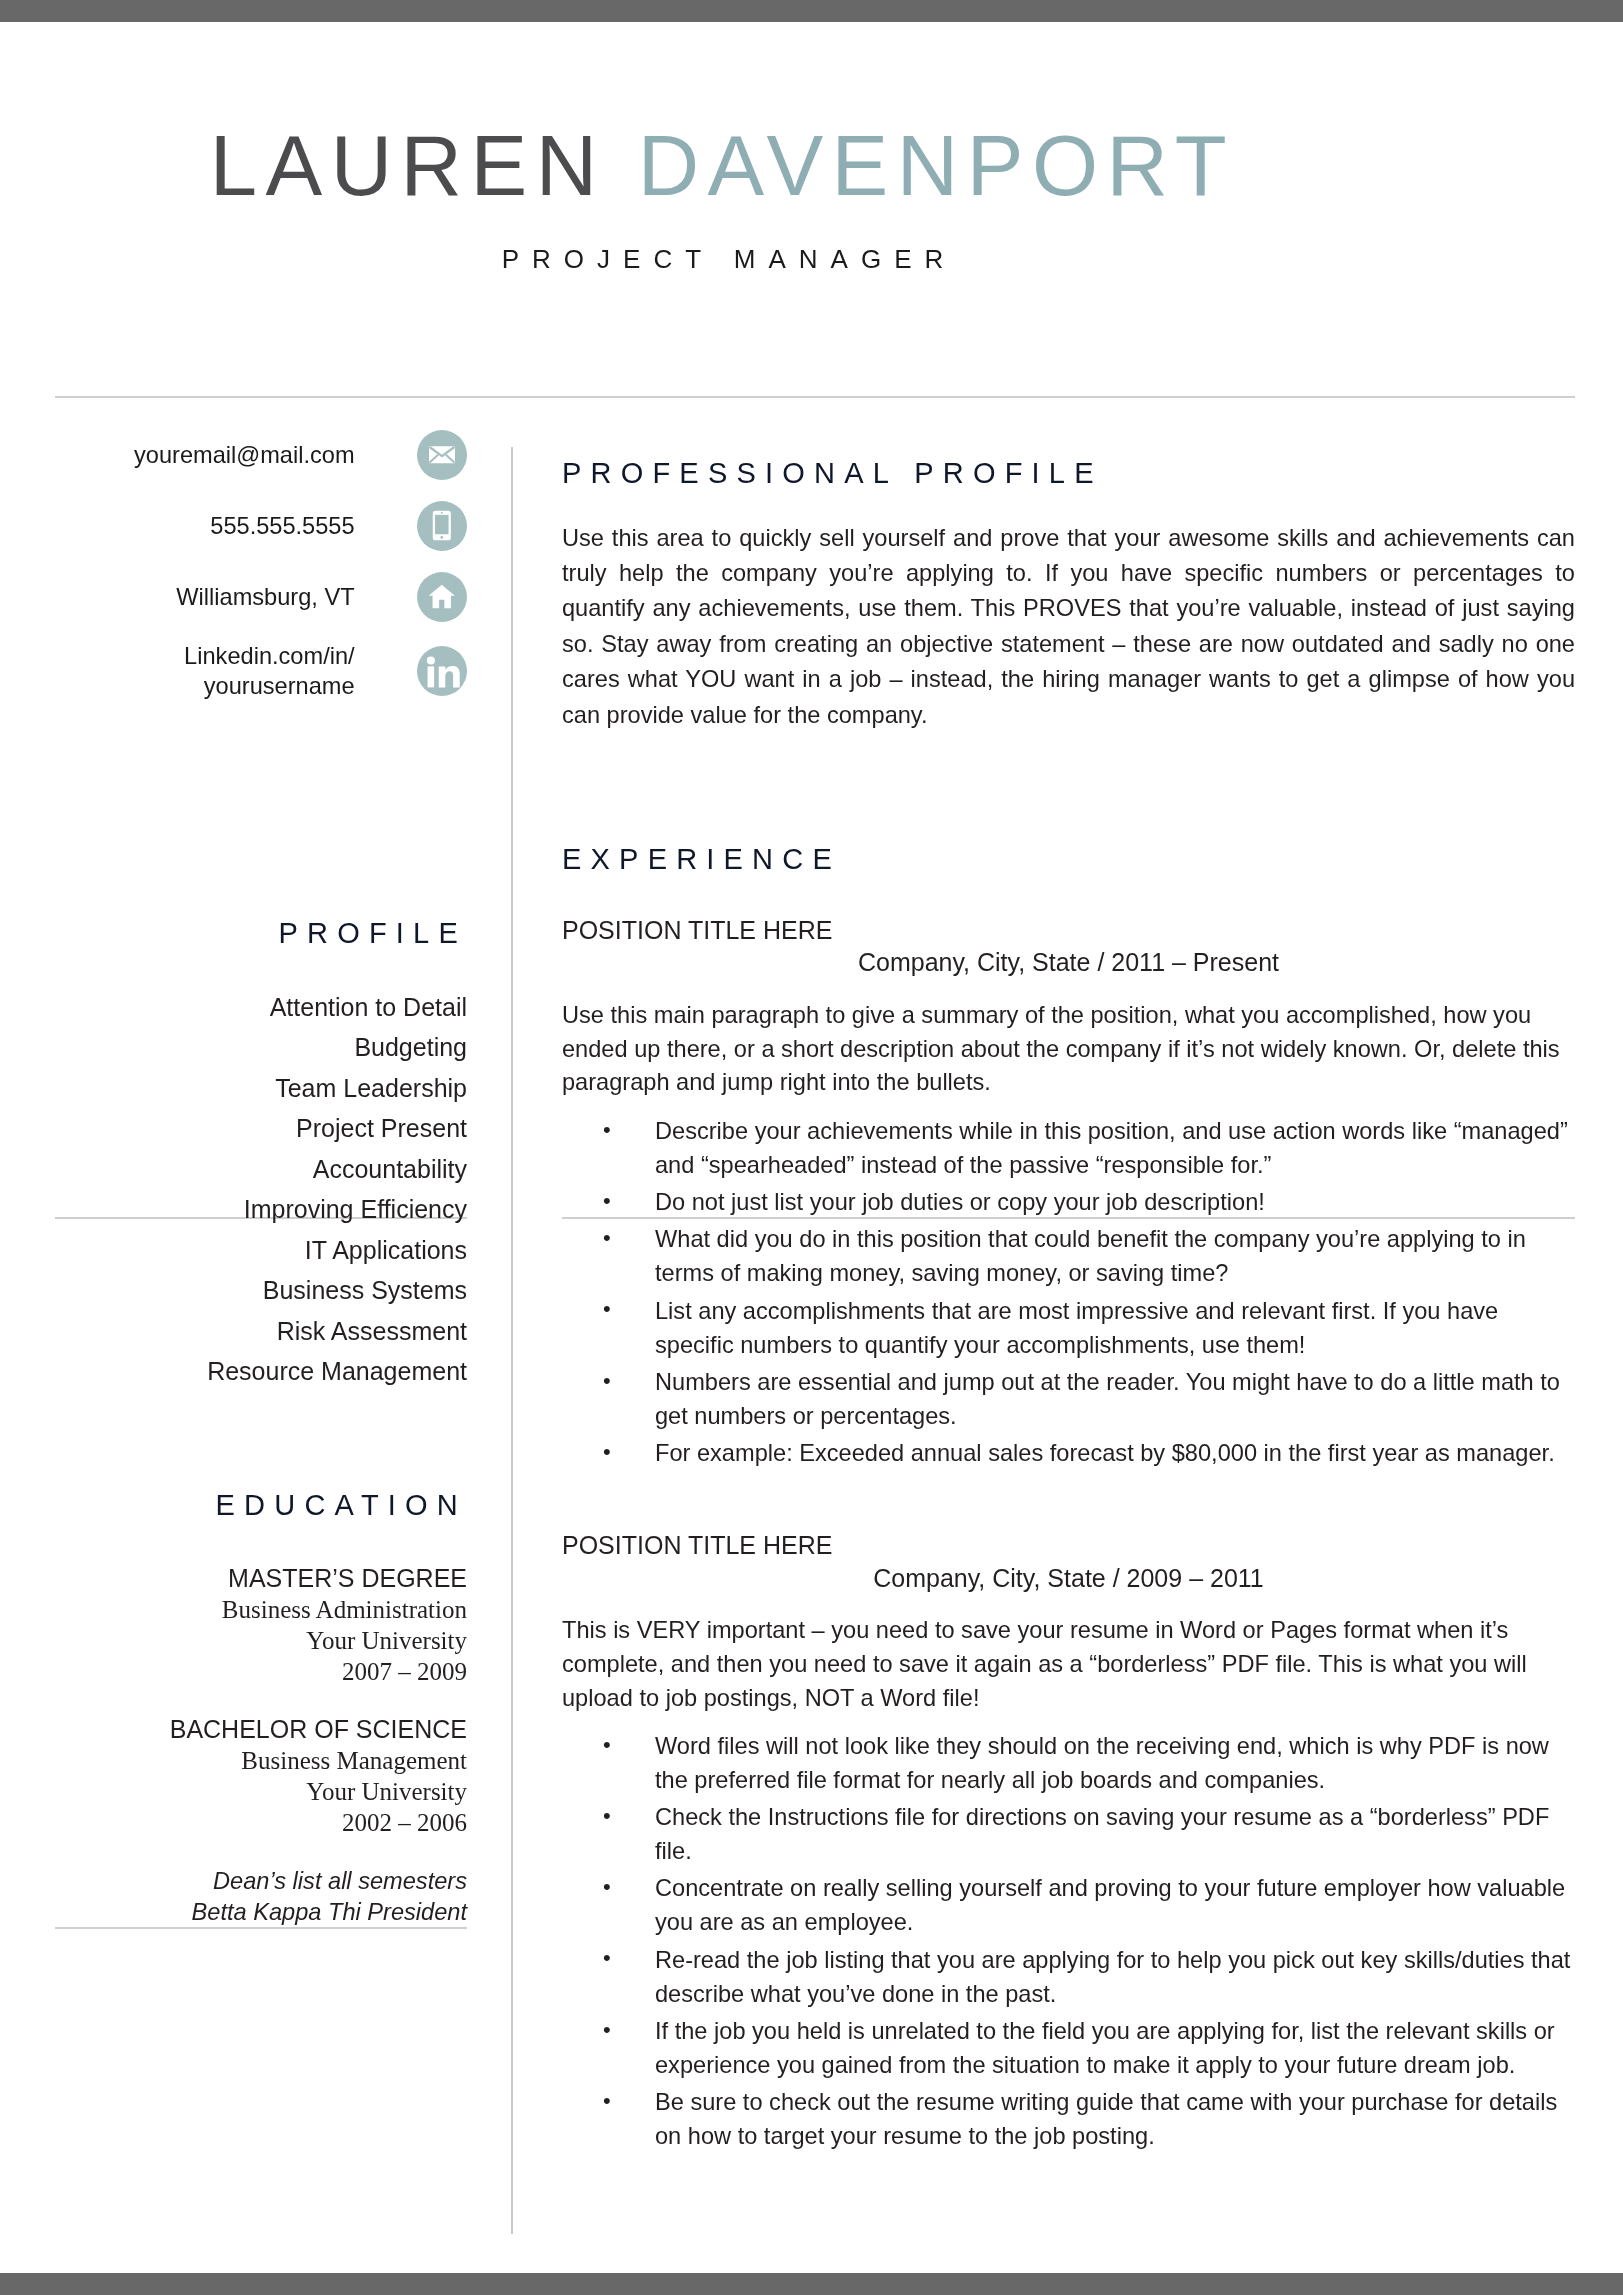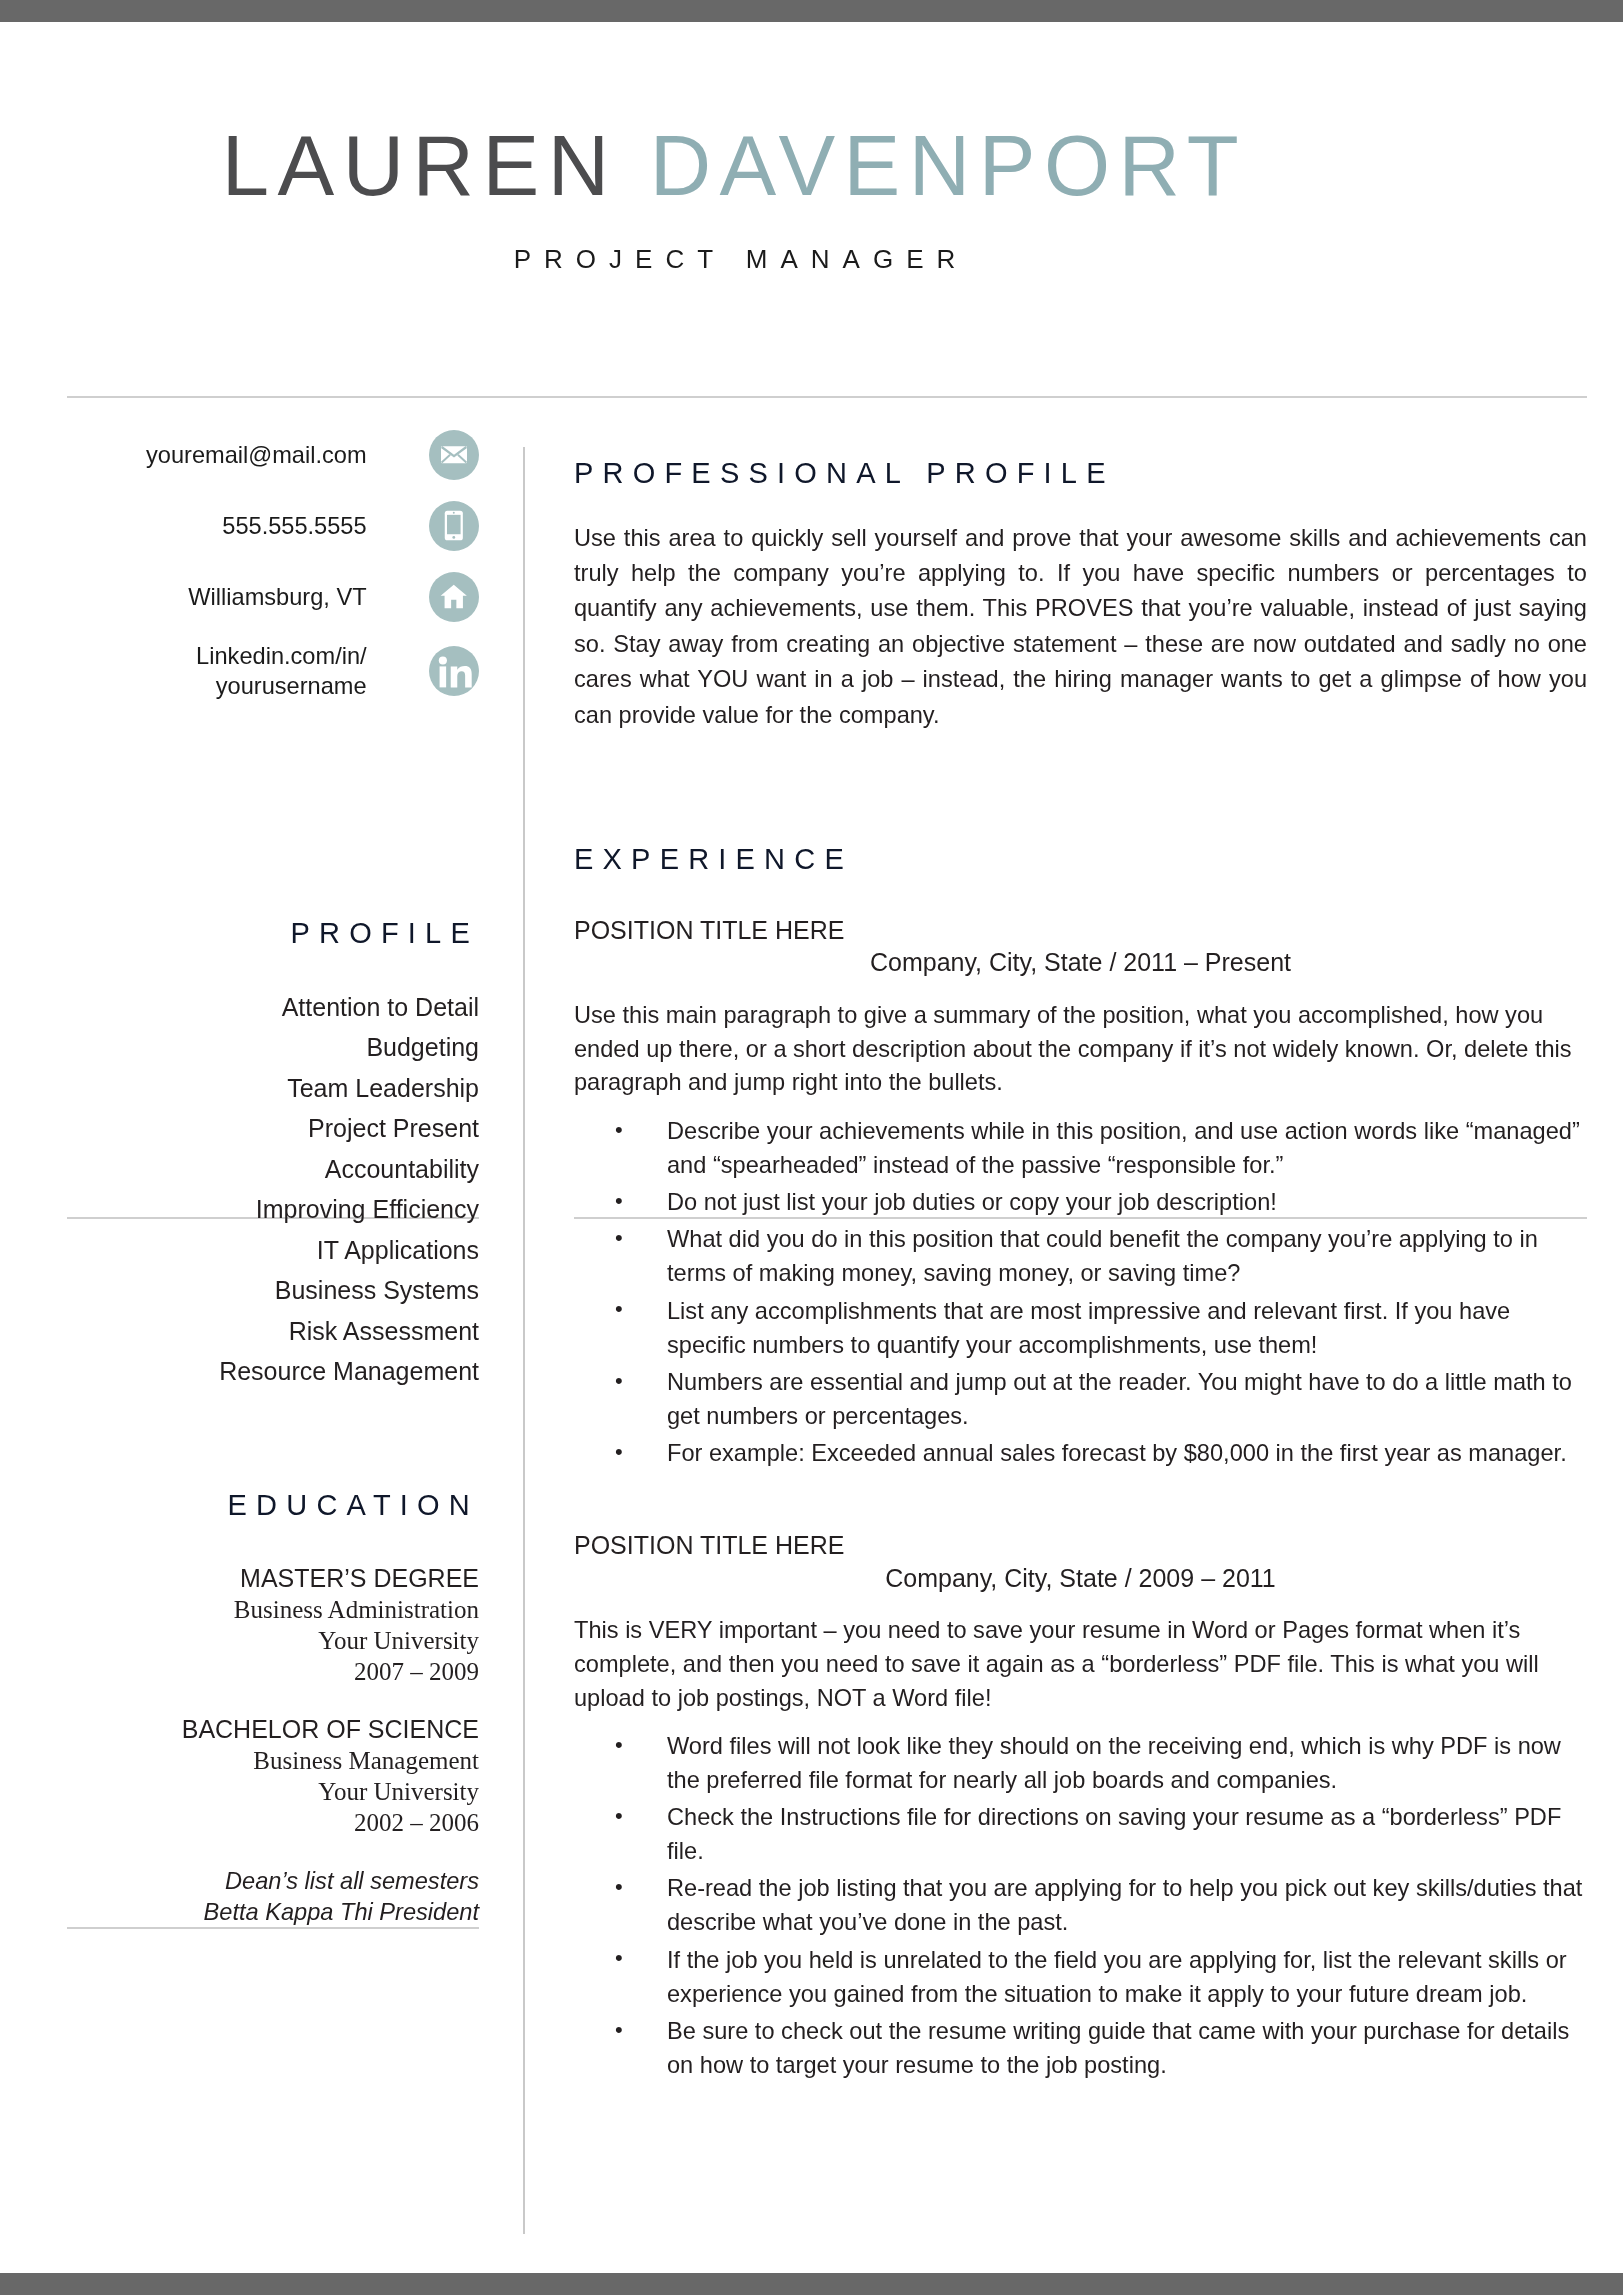--- a/index.html
+++ b/index.html
@@ -22,21 +22,21 @@
     left: 0;
     width: 1623px;
     background: #686868;
   }
   .band-top { top: 0; height: 21.6px; }
   .band-bottom { top: 2273px; height: 23px; }
 
   .page {
     position: absolute;
     top: 21.6px;
-    left: 16px;
+    left: 4px;
     width: 1437px;
     height: 2251px;
     background: #ffffff;
   }
 
   
   .header {
     padding-top: 101px;
     text-align: center;
   }
@@ -382,20 +382,21 @@
           </ul>
         </div>
 
         <div class="job" style="margin-top:58px;">
           <div class="job-head">POSITION TITLE HERE</div>
           <div class="job-meta">Company, City, State / 2009 – 2011</div>
           <div class="job-summary">This is VERY important – you need to save your resume in Word or Pages format when it’s complete, and then you need to save it again as a “borderless” PDF file.  This is what you will upload to job postings, NOT a Word file!</div>
           <ul class="bullets">
             <li>Word files will not look like they should on the receiving end, which is why PDF is now the preferred file format for nearly all job boards and companies.</li>
             <li>Check the Instructions file for directions on saving your resume as a “borderless” PDF file.</li>
+            <li>Concentrate on really selling yourself and proving to your future employer how valuable you are as an employee.</li>
             <li>Re-read the job listing that you are applying for to help you pick out key skills/duties that describe what you’ve done in the past.</li>
             <li>If the job you held is unrelated to the field you are applying for, list the relevant skills or experience you gained from the situation to make it apply to your future dream job.</li>
             <li>Be sure to check out the resume writing guide that came with your purchase for details on how to target your resume to the job posting.</li>
           </ul>
         </div>
 
       </div>
 
     </div>
 

